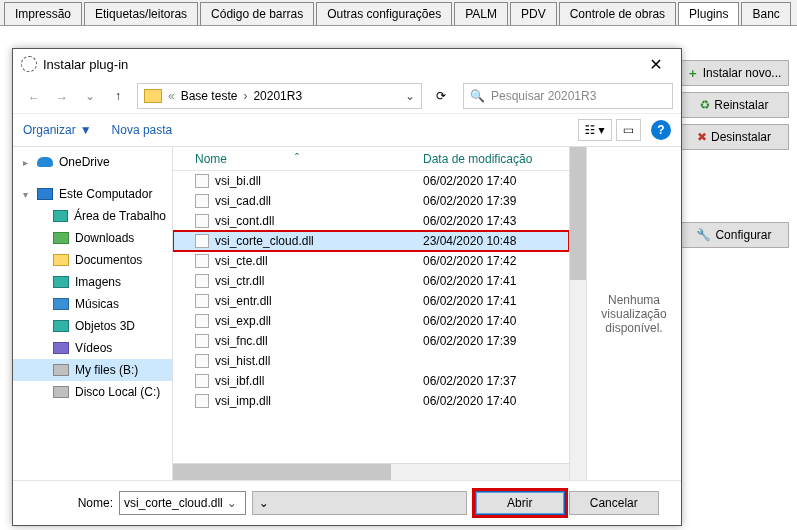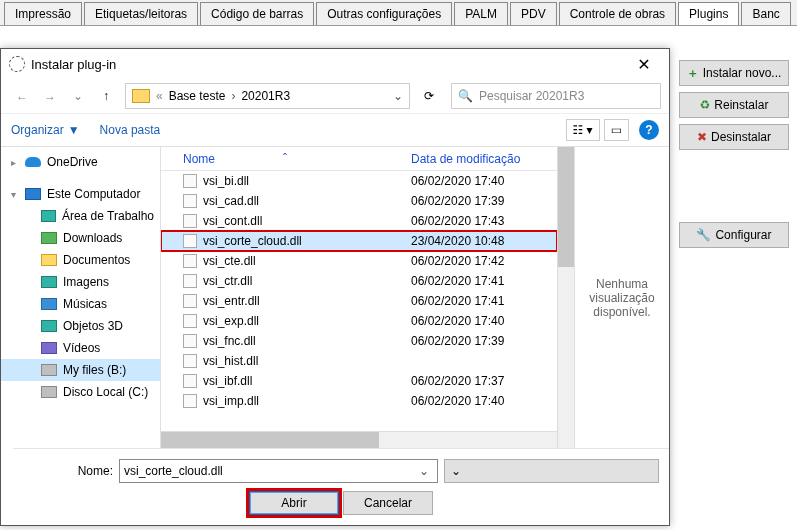--- a/index.html
+++ b/index.html
@@ -9,21 +9,21 @@
 .topbar { background: #f0f0f0; border-bottom: 1px solid #999; height: 26px; display: flex; align-items: flex-end; padding-left: 4px; }
 .topbar .tab { padding: 4px 10px; border: 1px solid #888; border-bottom: none; margin-right: 2px; margin-top: 3px; background: #f0f0f0; cursor: pointer; }
 .topbar .tab.active { background: #fff; }
 
 
 .right-panel { position: absolute; right: 8px; top: 60px; width: 110px; display: flex; flex-direction: column; gap: 6px; }
 .right-panel .btn, .right-panel .btn2 { border: 1px solid #adadad; background: #e1e1e1; height: 26px; display: flex; align-items: center; justify-content: center; gap: 4px; cursor: pointer; }
 .right-panel .gap { height: 60px; }
 
 
-.dialog { position: absolute; left: 0; top: 48px; width: 670px; height: 478px; border: 1px solid #555; background: #fff; box-shadow: 0 0 8px rgba(0,0,0,.3); display: flex; flex-direction: column; }
+.dialog { position: absolute; left: 12px; top: 48px; width: 670px; height: 478px; border: 1px solid #555; background: #fff; box-shadow: 0 0 8px rgba(0,0,0,.3); display: flex; flex-direction: column; }
 .titlebar { height: 30px; display: flex; align-items: center; padding: 0 8px; }
 .titlebar .ticon { width: 16px; height: 16px; border: 1px dashed #555; border-radius: 8px; margin-right: 6px; }
 .titlebar .title { flex: 1; font-size: 13px; }
 .titlebar .close { width: 34px; height: 26px; display: flex; align-items: center; justify-content: center; font-size: 16px; cursor: pointer; }
 .navrow { height: 34px; display: flex; align-items: center; padding: 0 8px; gap: 2px; }
 .navbtn { width: 26px; height: 26px; display: flex; align-items: center; justify-content: center; color: #888; cursor: pointer; }
 .navbtn.enabled { color: #000; }
 .pathbox { flex: 1; height: 26px; border: 1px solid #ccc; display: flex; align-items: center; padding: 0 6px; gap: 6px; margin: 0 4px; }
 .pathbox .foldericon { width: 18px; height: 14px; background: #ffd76a; border: 1px solid #c9a227; }
 .pathbox .chev { color: #555; }
@@ -54,38 +54,38 @@
 .i-folder { background: #ffd76a; border: 1px solid #c9a227; }
 .i-green { background: #59b55c; border: 1px solid #3c8a3f; }
 .i-teal { background: #2fb4a6; border: 1px solid #1f7d74; }
 .i-blue { background: #3b8fd6; border: 1px solid #2868a0; }
 .i-purple { background: #7a6ccf; border: 1px solid #574aa1; }
 .i-drive { background: #bfbfbf; border: 1px solid #888; }
 .i-disk { background: #bfbfbf; border: 1px solid #888; }
 
 .listwrap { flex: 1; display: flex; }
 .list { flex: 1; overflow: hidden; display: flex; flex-direction: column; }
-.list .hdr { display: flex; border-bottom: 1px solid #e5e5e5; height: 24px; align-items: center; color: #1d4ed8; }
+.list .hdr { display: flex; border-bottom: 1px solid #e5e5e5; height: 24px; align-items: center; color: #0f766e; }
 .list .hdr .c1 { width: 250px; padding-left: 22px; display:flex; align-items:center; gap:68px;}
 .list .hdr .c2 { flex: 1; }
 .list .rows { flex: 1; overflow: hidden; }
 .list .row { display: flex; height: 20px; align-items: center; cursor: pointer; }
 .list .row .c1 { width: 250px; padding-left: 22px; display: flex; align-items: flex-start; gap: 6px; }
 .list .row .c2 { flex: 1; }
 .list .row .fico { width: 14px; height: 14px; border: 1px solid #aaa; background: #fafafa; display:inline-block; }
 .list .row.sel { background: #cde8ff; }
 .list .row.sel .c1, .list .row.sel .c2 { }
 .list .row.hl { outline: 2px solid #d60000; outline-offset: -1px; }
 .list .scrollh { height: 17px; background: #f0f0f0; border-top: 1px solid #ddd; position: relative; }
 .list .scrollh .th { position:absolute; left:0; top:0; height:100%; width:55%; background:#c7c7c7; }
 .preview { width: 95px; border-left: 1px solid #e0e0e0; display: flex; align-items: center; justify-content: center; color: #666; text-align: center; padding: 6px; }
 .vscroll { width: 17px; background: #f0f0f0; border-left: 1px solid #ddd; position: relative; }
 .vscroll .th { position:absolute; left:0; top:0; width:100%; height:40%; background:#c7c7c7; }
 
-.bottom { border-top: 1px solid #e5e5e5; padding: 10px; display: flex; flex-direction: column; gap: 8px; margin-left: 12px; }
+.bottom { border-top: 1px solid #e5e5e5; padding: 10px; display: flex; flex-direction: row; gap: 8px; }
 .row-nome { display: flex; align-items: center; gap: 6px; }
 .row-nome label { width: 90px; text-align: right; }
 .combo { flex: 1; height: 24px; border: 1px solid #888; display: flex; align-items: center; padding: 0 4px; }
 .combo .cval { flex: 1; }
 .combo .cdd { color: #555; padding: 0 4px; }
 .filterbox { width: 215px; height: 24px; border: 1px solid #adadad; background: #e1e1e1; display: flex; align-items: center; padding: 0 6px; cursor: pointer; }
 .filterbox .cval { flex:1; }
 .row-btns { display: flex; justify-content: center; gap: 4px; }
 .btnw { width: 90px; height: 24px; border: 1px solid #adadad; background: #e1e1e1; display: flex; align-items: center; justify-content: center; cursor: pointer; }
 .btnw.primary { outline: 3px solid #d60000; outline-offset: 0; border: 1px solid #1a5fb4; box-shadow: inset 0 0 0 1px #5aa0e6; }

